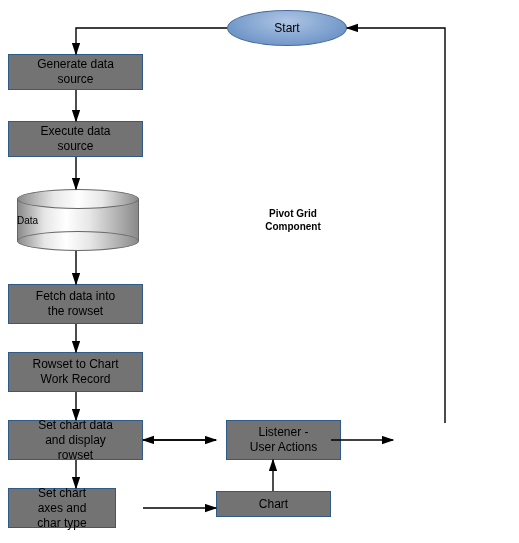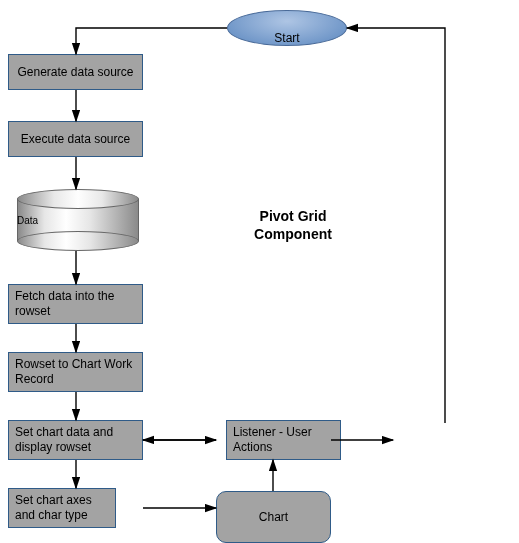--- a/index.html
+++ b/index.html
@@ -11,44 +11,44 @@
     color: #000;
     background: #fff;
   }
   .canvas {
     position: relative;
     width: 519px;
     height: 543px;
   }
   .node {
     position: absolute;
-    background: #a3a3a3;
+    background: #737373;
     border: 1px solid #2f5b88;
     display: flex;
     align-items: center;
     justify-content: center;
-    text-align: left;
-    padding: 4px 6px;
+    text-align: center;
+    padding: 4px 22px;
     line-height: 1.25;
   }
   .start {
     position: absolute;
     width: 120px;
     height: 36px;
     border-radius: 50%;
     background: radial-gradient(ellipse at center 30%, #aec5e4 0%, #6b93c6 80%);
     border: 1px solid #4a6b99;
     display: flex;
-    align-items: flex-end;
+    align-items: center;
     justify-content: center;
   }
   .title {
     position: absolute;
     font-weight: bold;
-    font-size: 14px;
+    font-size: 10px;
     text-align: center;
     line-height: 1.3;
   }
   
   .cyl {
     position: absolute;
     width: 122px;
     height: 62px;
   }
   .cyl .body {
@@ -122,21 +122,21 @@
   </div>
 
   <div class="node" style="left:8px; top:420px; width:135px; height:40px;">
     <span>Set chart data and display rowset</span>
   </div>
 
   <div class="node" style="left:8px; top:488px; width:108px; height:40px;">
     <span>Set chart axes and char type</span>
   </div>
 
-  <div class="node" style="left:216px; top:491px; width:115px; height:52px;border-radius:10px;">
+  <div class="node" style="left:216px; top:491px; width:115px; height:26px;">
     <span>Chart</span>
   </div>
 
   <div class="node" style="left:226px; top:420px; width:115px; height:40px;">
     <span>Listener - User Actions</span>
   </div>
 
 
   <div class="title" style="left:238px; top:207px; width:110px;">
     <span>Pivot Grid</span><br>

